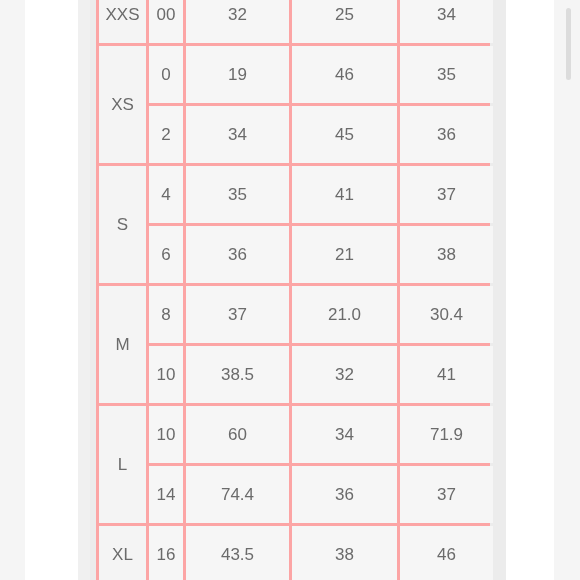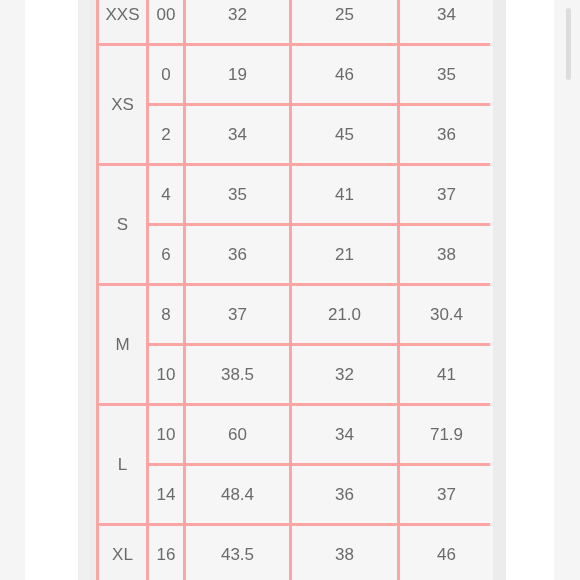--- a/index.html
+++ b/index.html
@@ -154,21 +154,21 @@
 
       <tr>
         <td class="size-label" rowspan="2">L</td>
         <td>10</td>
         <td>60</td>
         <td>34</td>
         <td>71.9</td>
       </tr>
       <tr>
         <td>14</td>
-        <td>48.4</td>
+        <td>74.4</td>
         <td>36</td>
         <td>37</td>
       </tr>
 
       <tr>
         <td class="size-label" rowspan="1">XL</td>
         <td>16</td>
         <td>43.5</td>
         <td>38</td>
         <td>46</td>

